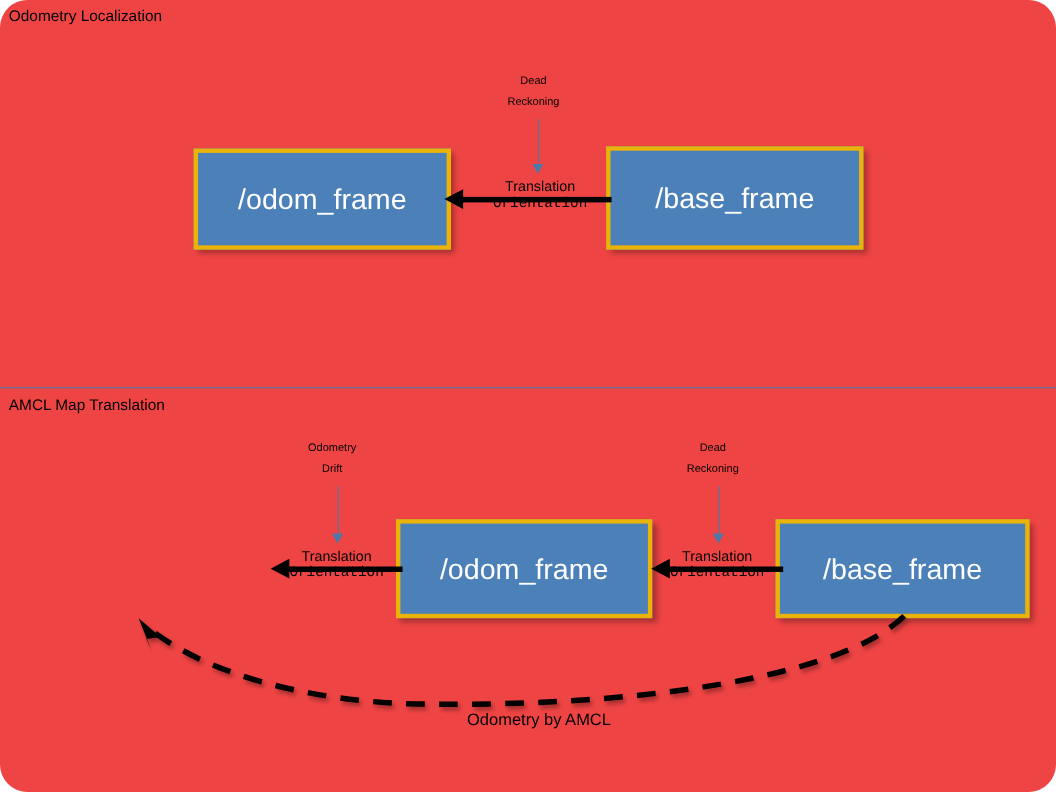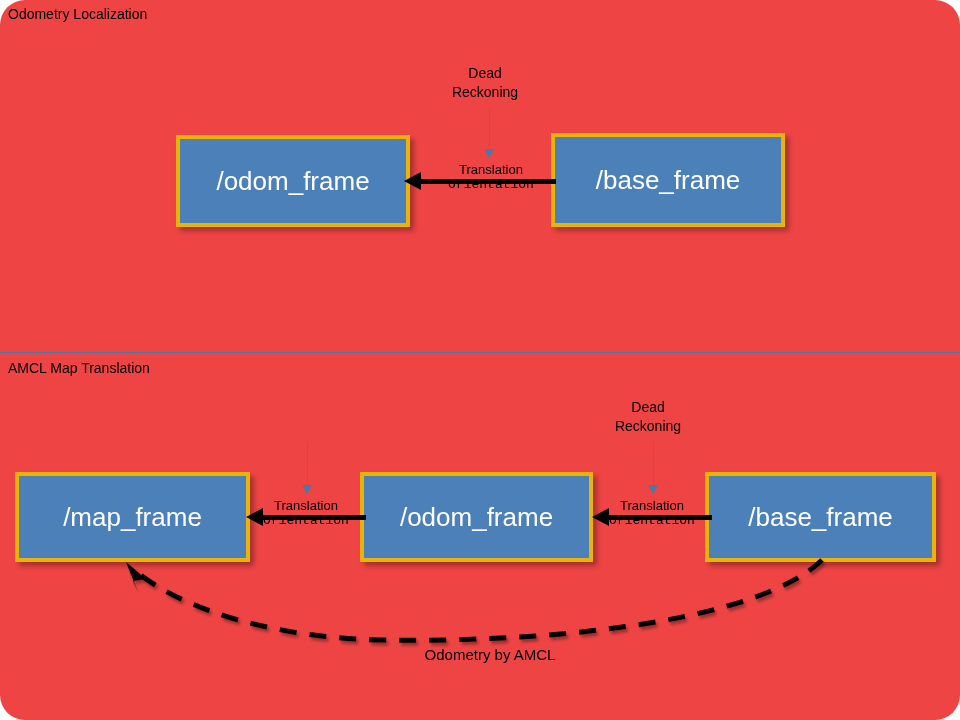--- a/index.html
+++ b/index.html
@@ -140,21 +140,21 @@
   #thin-arrow-bottom-left .v-shaft { height: 43px; }
 
   #thin-arrow-bottom-right          { left: 648px; top: 442px; height: 52px; }
   #thin-arrow-bottom-right .v-shaft { height: 43px; }
 
   
   .annotation {
     position: absolute;
     text-align: center;
     white-space: nowrap;
-    font-size: 14px;
+    font-size: 10px;
     line-height: 19px;
     color: #000000;
   }
   .annotation span { display: block; }
 
   #annot-dead-top       { left: 425px; top: 64px;  width: 120px; }
   #annot-odom-drift     { left: 242px; top: 398px; width: 120px; }
   #annot-dead-bottom    { left: 588px; top: 398px; width: 120px; }
 
   
@@ -210,39 +210,40 @@
 
   <div class="edge-label" id="edge-label-top">
     <span class="top-word">Translation</span>
     <span class="bottom-word">Orientation</span>
   </div>
 
   <div id="divider"></div>
 
   <div class="section-title" id="title-amcl">AMCL Map Translation</div>
 
+  <div class="annotation" id="annot-odom-drift">
+    <span>Odometry</span>
+    <span>Drift</span>
+  </div>
 
   <div class="thin-arrow" id="thin-arrow-bottom-left">
     <div class="v-shaft"></div>
     <div class="v-head"></div>
   </div>
 
   <div class="annotation" id="annot-dead-bottom">
     <span>Dead</span>
     <span>Reckoning</span>
   </div>
 
   <div class="thin-arrow" id="thin-arrow-bottom-right">
     <div class="v-shaft"></div>
     <div class="v-head"></div>
   </div>
 
-  <div class="frame-box" id="box-map-bottom">
-    <span class="frame-label">/map_frame</span>
-  </div>
 
   <div class="frame-box" id="box-odom-bottom">
     <span class="frame-label">/odom_frame</span>
   </div>
 
   <div class="frame-box" id="box-base-bottom">
     <span class="frame-label">/base_frame</span>
   </div>
 
   <div class="thick-arrow" id="arrow-bottom-left">

